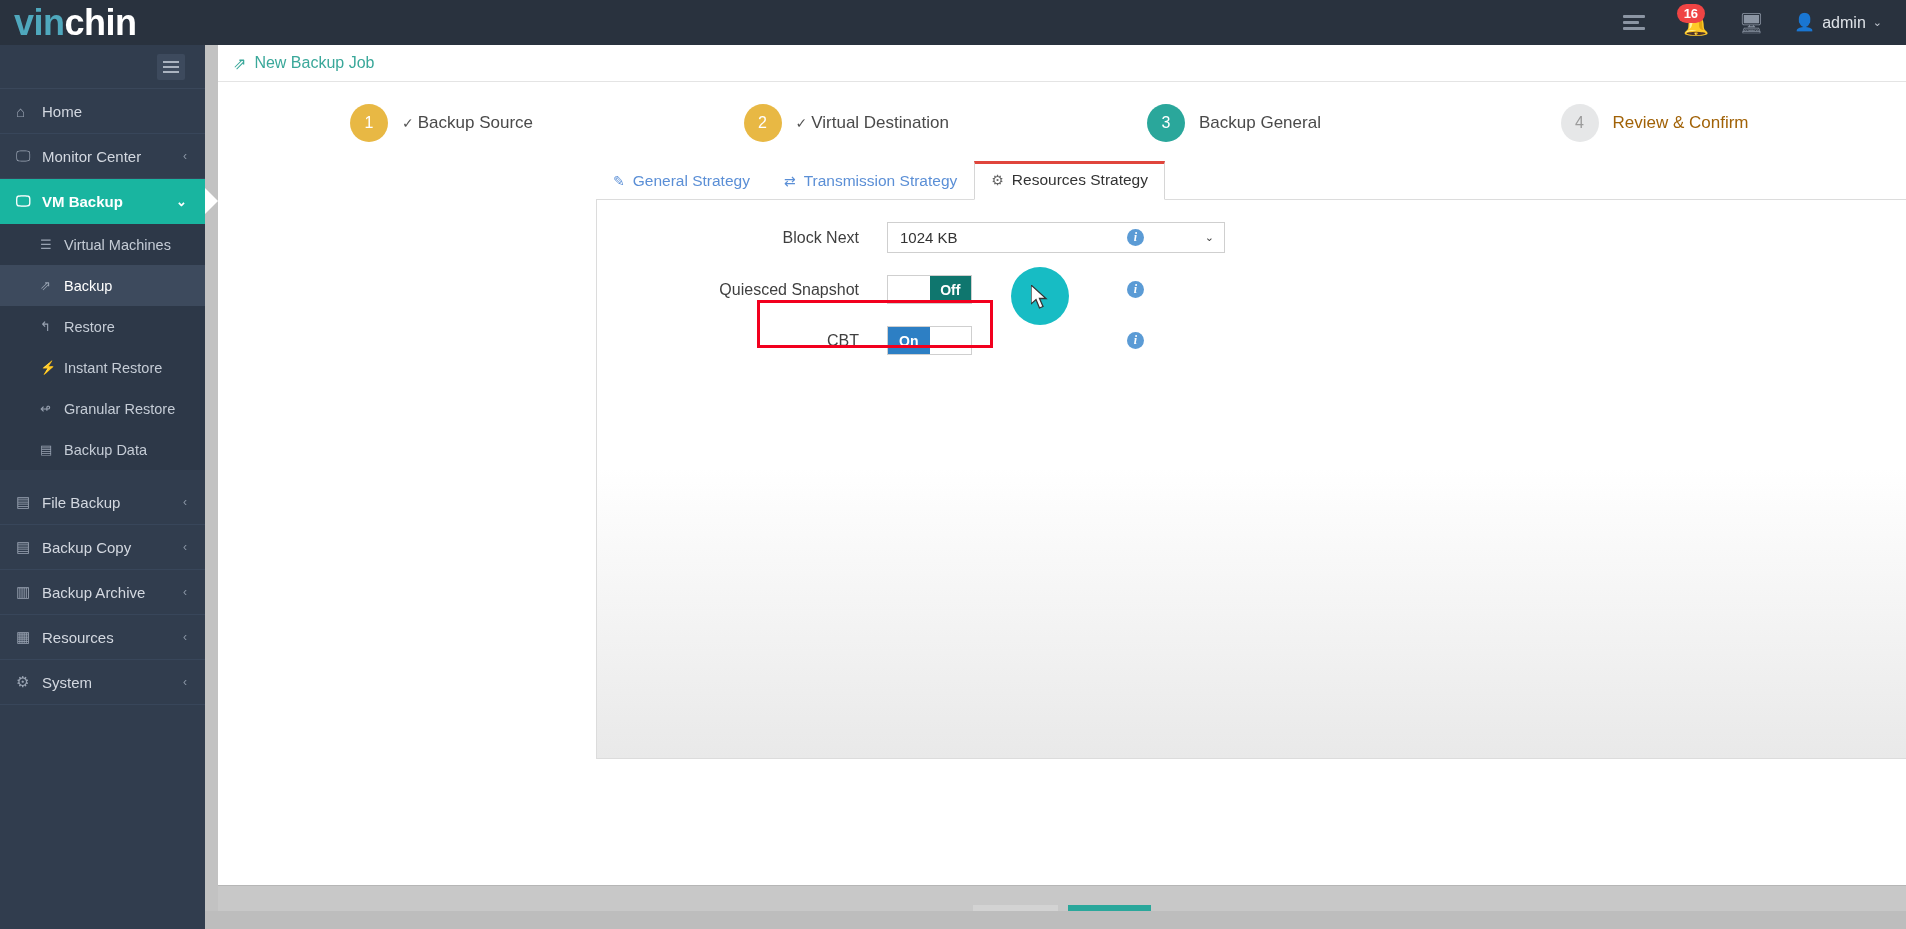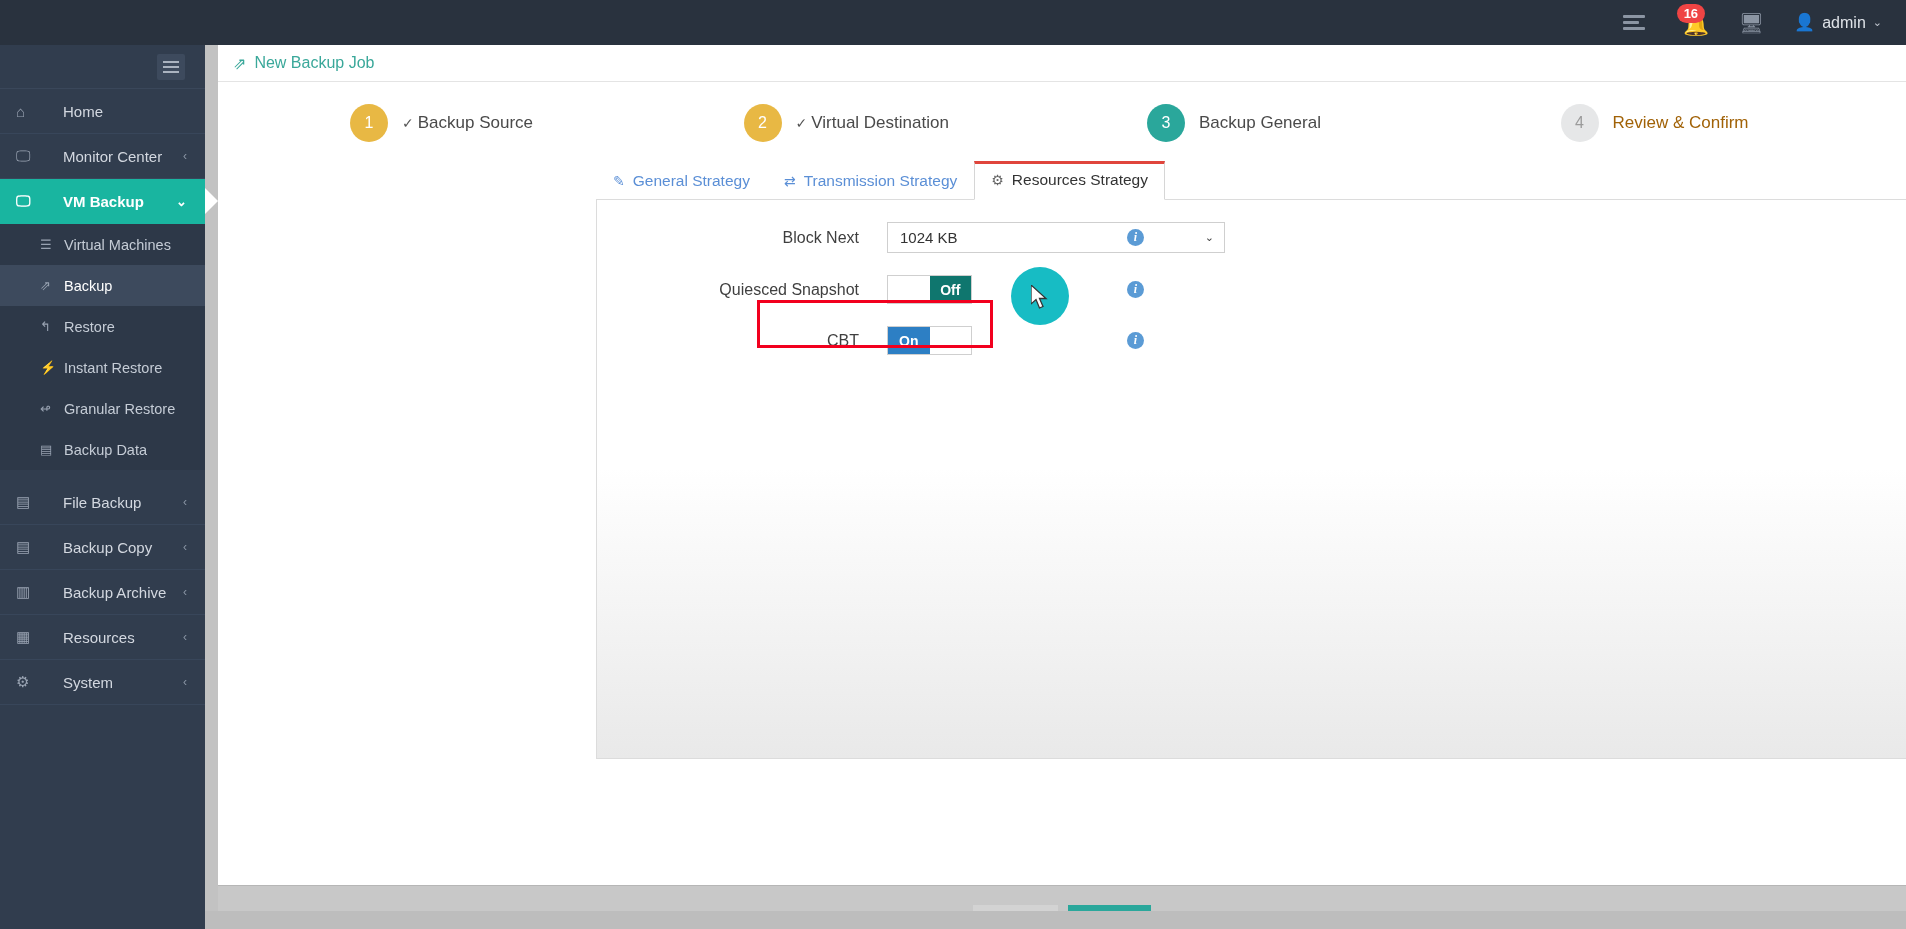--- a/index.html
+++ b/index.html
@@ -91,21 +91,21 @@
     height: 45px; display: flex; align-items: center;
     padding: 0 18px 0 16px;
     color: #d3d8e0; font-size: 15px;
     border-bottom: 1px solid #38465a;
     cursor: pointer;
   }
   .nav-item .nv-ico {
     width: 26px; font-size: 15px; color: #9aa4b3;
     display: inline-block;
   }
-  .nav-item .nv-label { flex: 1; margin-left: 21px; }
+  .nav-item .nv-label { flex: 1; }
   .nav-item .nv-arrow { font-size: 12px; color: #8a95a4; }
 
   .nav-item.active {
     background: #19b5a0; color: #ffffff; font-weight: bold;
     border-bottom: 1px solid #19b5a0;
   }
   .nav-item.active .nv-ico { color: #ffffff; }
   .nav-item.active .nv-arrow { color: #ffffff; font-size: 13px; }
   .nav-item.active::after {
     content: ""; position: absolute; right: -13px; top: 50%;
@@ -294,20 +294,23 @@
     position: absolute; left: 205px; top: 0;
     width: 1701px; height: 18px; background: #bdbdbd;
   }
 </style>
 </head>
 <body>
 
 <div class="app">
 
   <div class="topbar">
+    <div class="brand">
+      <span class="b1">vin</span><span class="b2">chin</span>
+    </div>
     <div class="topbar-right">
       <div class="ticon lines-icon">
         <div>
           <span></span>
             <span></span>
             <span></span>
         </div>
       </div>
       <div class="ticon bell-wrap">
         <div class="bell-badge">16</div>

